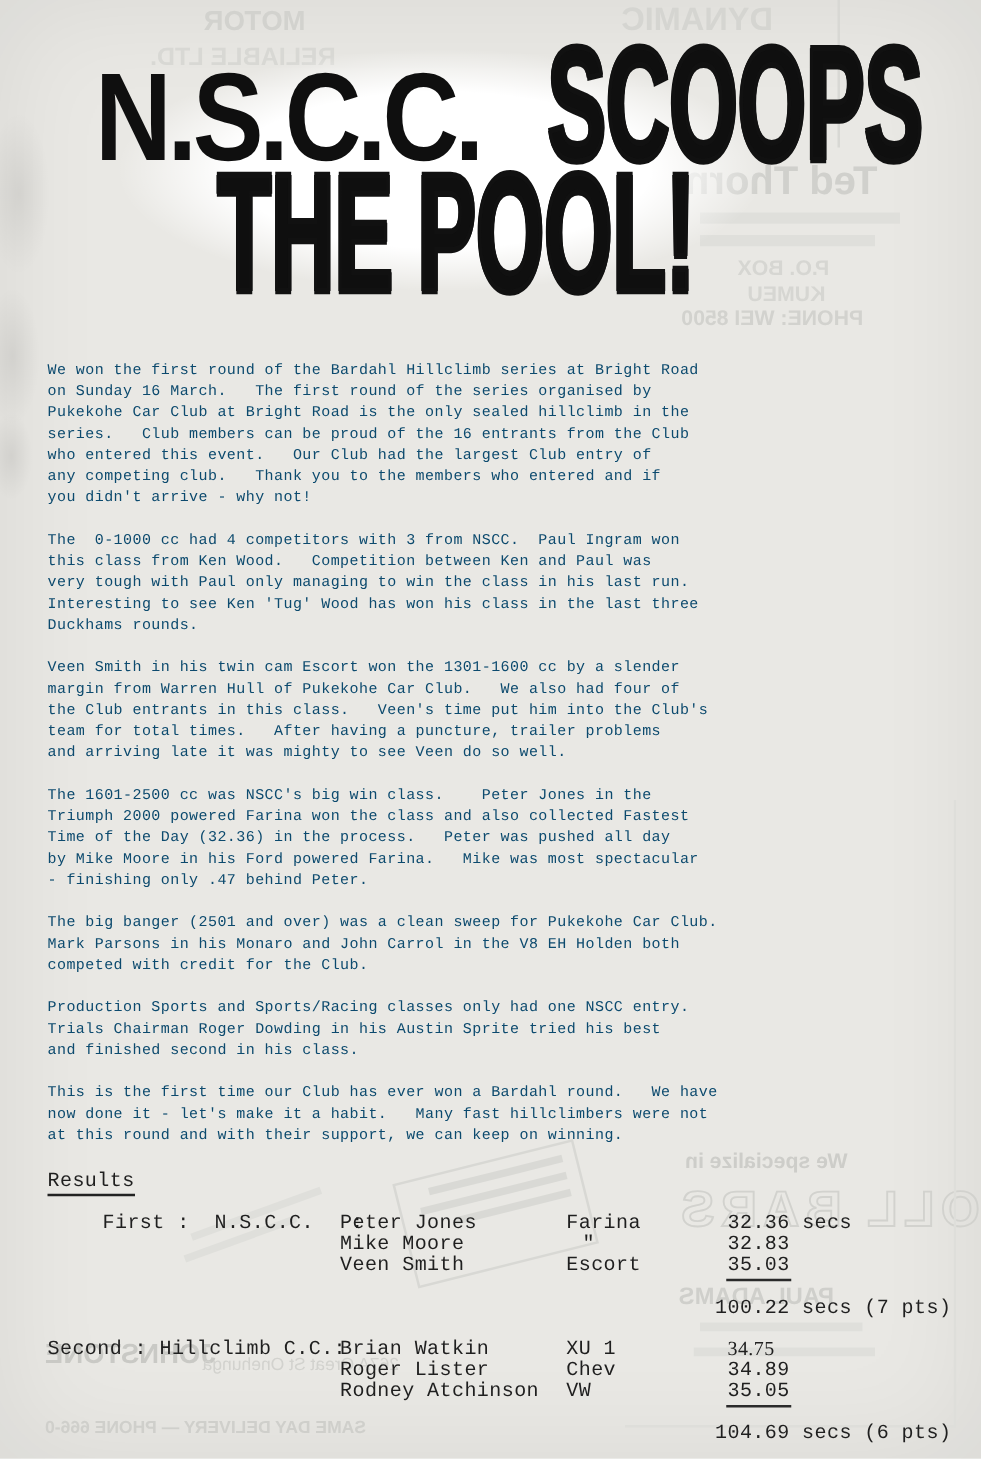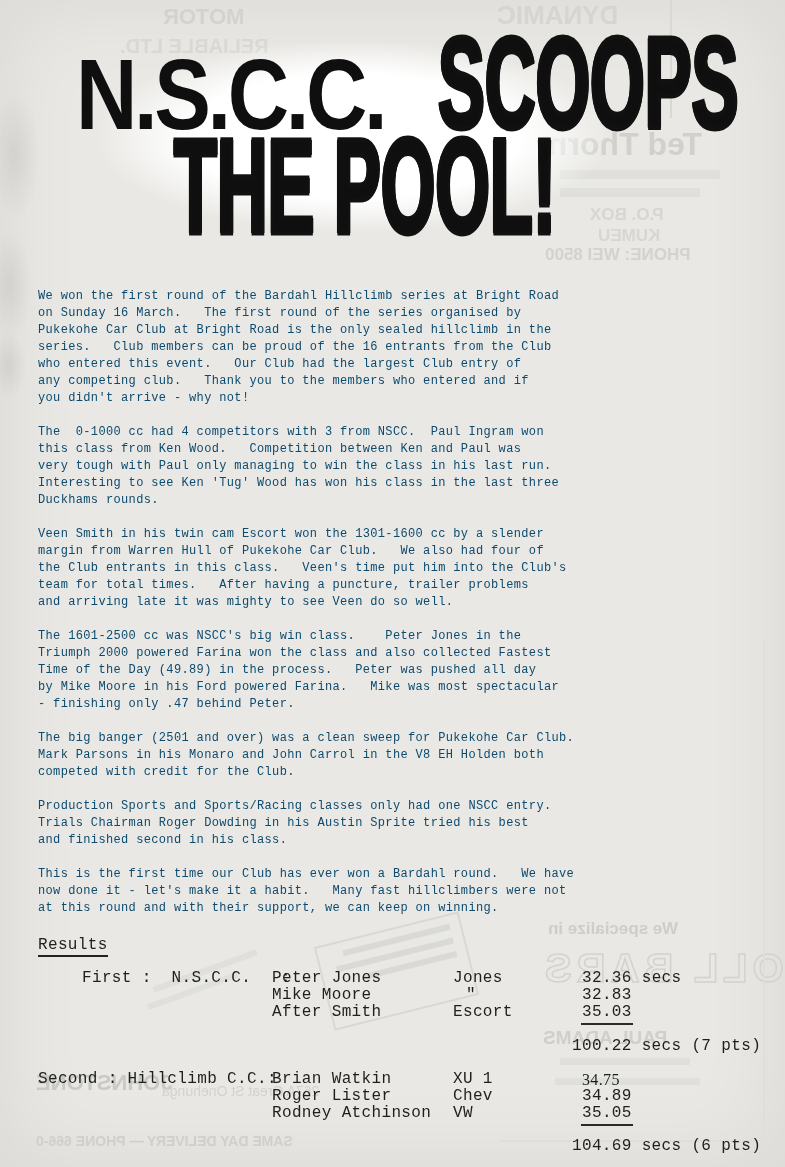--- a/index.html
+++ b/index.html
@@ -111,44 +111,44 @@
 very tough with Paul only managing to win the class in his last run.
 Interesting to see Ken 'Tug' Wood has won his class in the last three
 Duckhams rounds.</p>
     <p>Veen Smith in his twin cam Escort won the 1301-1600 cc by a slender
 margin from Warren Hull of Pukekohe Car Club.   We also had four of
 the Club entrants in this class.   Veen's time put him into the Club's
 team for total times.   After having a puncture, trailer problems
 and arriving late it was mighty to see Veen do so well.</p>
     <p>The 1601-2500 cc was NSCC's big win class.    Peter Jones in the
 Triumph 2000 powered Farina won the class and also collected Fastest
-Time of the Day (49.89) in the process.   Peter was pushed all day
+Time of the Day (32.36) in the process.   Peter was pushed all day
 by Mike Moore in his Ford powered Farina.   Mike was most spectacular
 - finishing only .47 behind Peter.</p>
     <p>The big banger (2501 and over) was a clean sweep for Pukekohe Car Club.
 Mark Parsons in his Monaro and John Carrol in the V8 EH Holden both
 competed with credit for the Club.</p>
     <p>Production Sports and Sports/Racing classes only had one NSCC entry.
 Trials Chairman Roger Dowding in his Austin Sprite tried his best
 and finished second in his class.</p>
     <p>This is the first time our Club has ever won a Bardahl round.   We have
 now done it - let's make it a habit.   Many fast hillclimbers were not
 at this round and with their support, we can keep on winning.</p>
   </div>
 
   <div class="tw underlined" style="left:38px; top:937px;">Results</div>
 
   <div class="tw" style="left:38px; top:970px;margin-left:44px;">First :  N.S.C.C.   :</div>
   <div class="tw" style="left:272px; top:970px;">Peter Jones</div>
-  <div class="tw" style="left:453px; top:970px;">Jones</div>
+  <div class="tw" style="left:453px; top:970px;">Farina</div>
   <div class="tw" style="left:582px; top:970px;">32.36 secs</div>
   <div class="tw" style="left:272px; top:987px;">Mike Moore</div>
   <div class="tw" style="left:466px; top:987px;">"</div>
   <div class="tw" style="left:582px; top:987px;">32.83</div>
-  <div class="tw" style="left:272px; top:1004px;">After Smith</div>
+  <div class="tw" style="left:272px; top:1004px;">Veen Smith</div>
   <div class="tw" style="left:453px; top:1004px;">Escort</div>
   <div class="tw" style="left:582px; top:1004px;">35.03</div>
   <div class="sum-rule" style="left:581px; top:1023px;"></div>
   <div class="tw" style="left:572px; top:1038px;">100.22 secs (7 pts)</div>
 
   <div class="tw" style="left:38px; top:1071px;">Second : Hillclimb C.C.:</div>
   <div class="tw" style="left:272px; top:1071px;">Brian Watkin</div>
   <div class="tw" style="left:453px; top:1071px;">XU 1</div>
   <div class="tw" style="left:582px; top:1071px;font-family:Liberation Serif, serif;">34.75</div>
   <div class="tw" style="left:272px; top:1088px;">Roger Lister</div>

